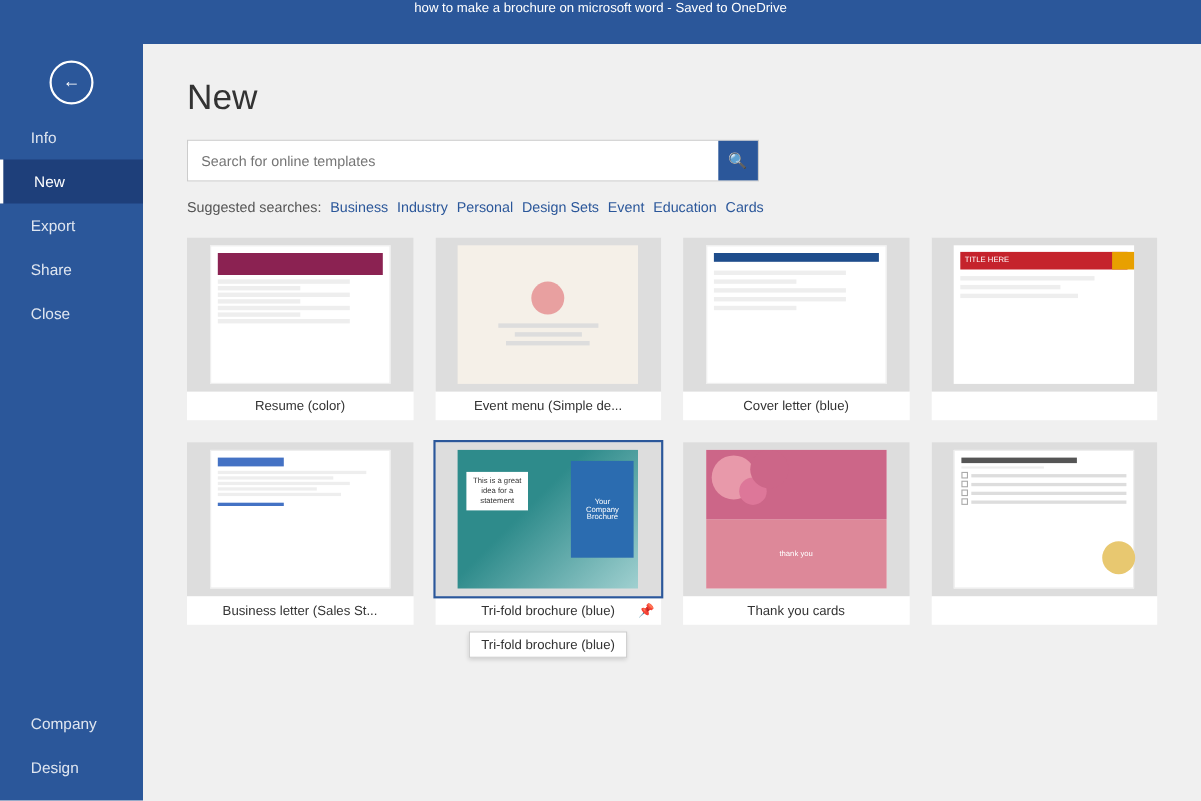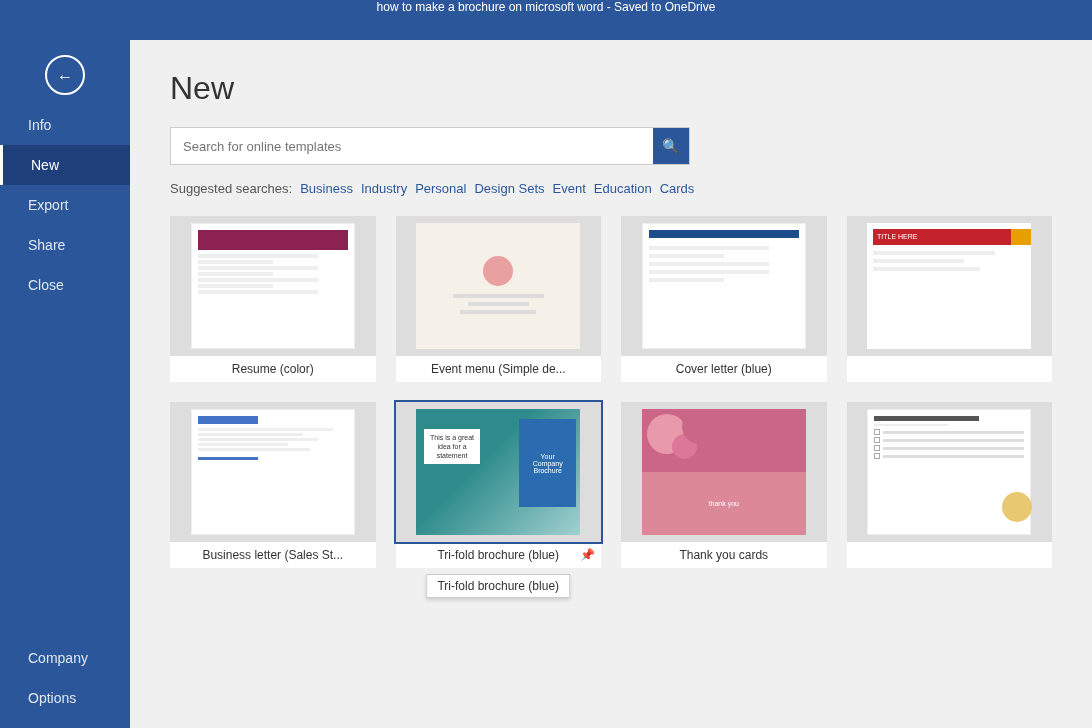--- a/index.html
+++ b/index.html
@@ -450,21 +450,21 @@
     </div>
     <div class="sidebar-item">
       <span>Close</span>
     </div>
 
     <div class="sidebar-bottom">
       <div class="sidebar-item">
         <span>Company</span>
       </div>
       <div class="sidebar-item">
-        <span>Options</span>
+        <span>Design</span>
       </div>
     </div>
   </div>
 
   <div class="main-content">
     <h1 class="page-title">New</h1>
 
     <div class="search-bar">
       <input class="search-input" type="text" placeholder="Search for online templates" style="">
       <button class="search-btn">

